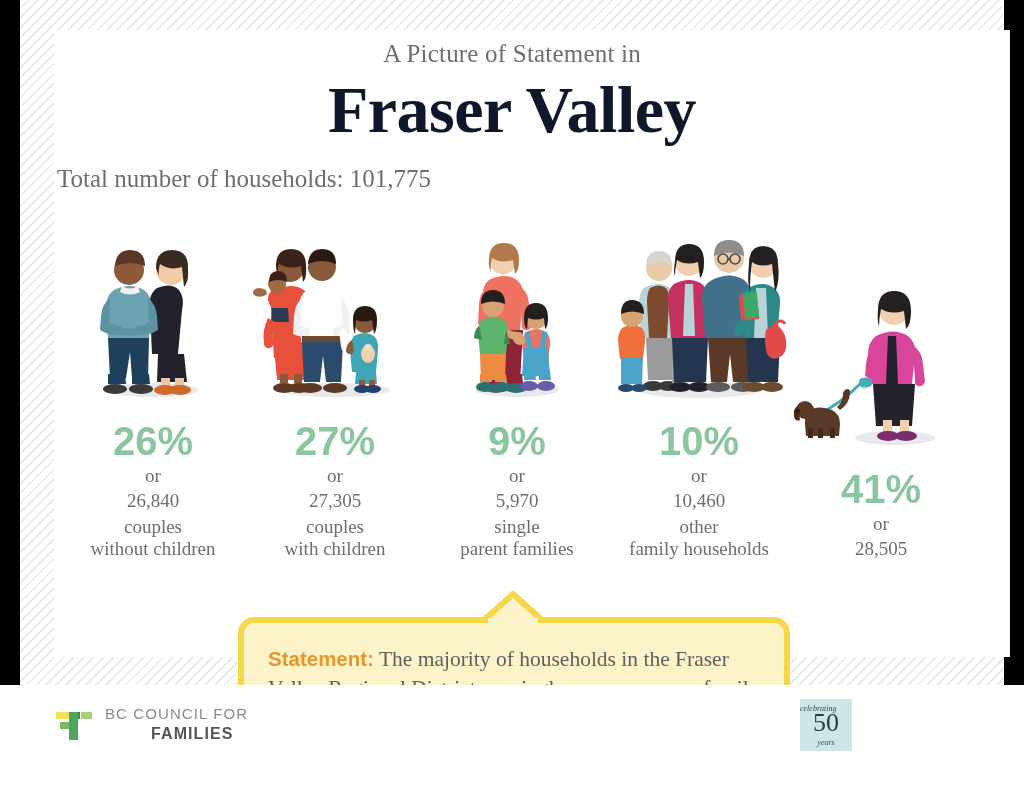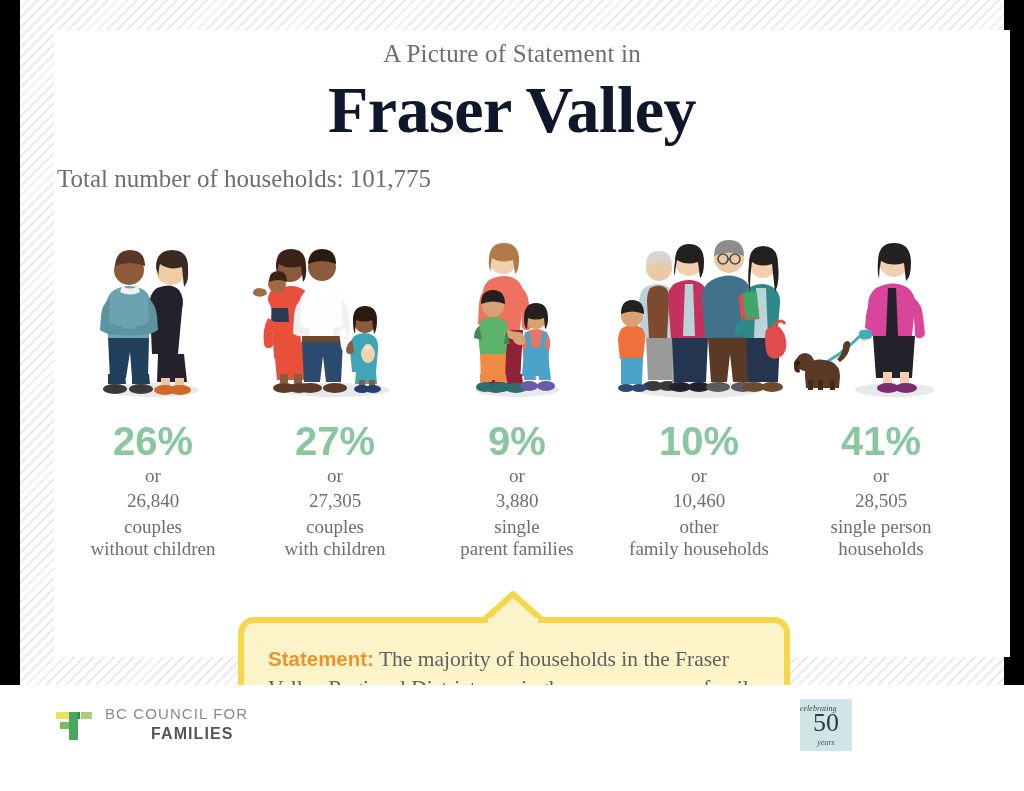--- a/index.html
+++ b/index.html
@@ -245,21 +245,21 @@
         <path d="M113 138 h11 l1 10 h-12z" fill="#4aa3c8"></path>
         <ellipse cx="103" cy="154" rx="9" ry="5" fill="#6b5aa8"></ellipse>
         <ellipse cx="120" cy="154" rx="9" ry="5" fill="#6b5aa8"></ellipse>
         <circle cx="110" cy="86" r="11" fill="#d9a273"></circle>
         <path d="M98 86 q0 -15 12 -15 q12 0 12 15 q0 9 -3 11 l-1 -11 q-8 3 -16 0 l-1 11 q-3 -2 -3 -11z" fill="#23201f"></path>
         <path d="M98 112 q-6 3 -10 -2 q-2 -4 2 -6 q6 0 10 4z" fill="#d9a273"></path>
       </svg>
     </div>
     <div class="pct">9%</div>
     <div class="sub">or</div>
-    <div class="sub">3,880</div>
+    <div class="sub">5,970</div>
     <div class="sub">single
 parent families</div>
   </div>
 
   <div class="col">
     <div class="art">
       <svg width="182" height="170" viewBox="0 0 182 170">
         <ellipse cx="91" cy="158" rx="62" ry="8" fill="#e7e9ec"></ellipse>
 
         <path d="M36 56 q14 -8 26 0 q6 5 5 16 l-2 34 h-32 l-2 -34 q0 -11 5 -16z" fill="#b9d3d8"></path>
@@ -344,22 +344,20 @@
         <circle cx="8" cy="131" r="2" fill="#2a1a10"></circle>
         <path d="M50 130 q9 -6 10 -16 q1 -5 -3 -5 q-4 1 -4 6 q-1 8 -6 12z" fill="#5a3a26"></path>
         <rect x="18" y="148" width="5" height="10" fill="#45291a"></rect>
         <rect x="28" y="148" width="5" height="10" fill="#45291a"></rect>
         <rect x="40" y="148" width="5" height="10" fill="#45291a"></rect>
       </svg>
     </div>
     <div class="pct">41%</div>
     <div class="sub">or</div>
     <div class="sub">28,505</div>
-    <div class="sub">single person
-households</div>
   </div>
 
 </div>
 
 <div class="callout"></div>
 <svg class="callout-arrow" viewBox="0 0 62 32">
   <path d="M1 30 L31 3 L61 30" fill="#fcf3c9" stroke="#f6d64a" stroke-width="6" stroke-linejoin="round"></path>
   <rect x="6" y="27" width="50" height="8" fill="#fcf3c9"></rect>
 </svg>
 <div class="callout-text">

